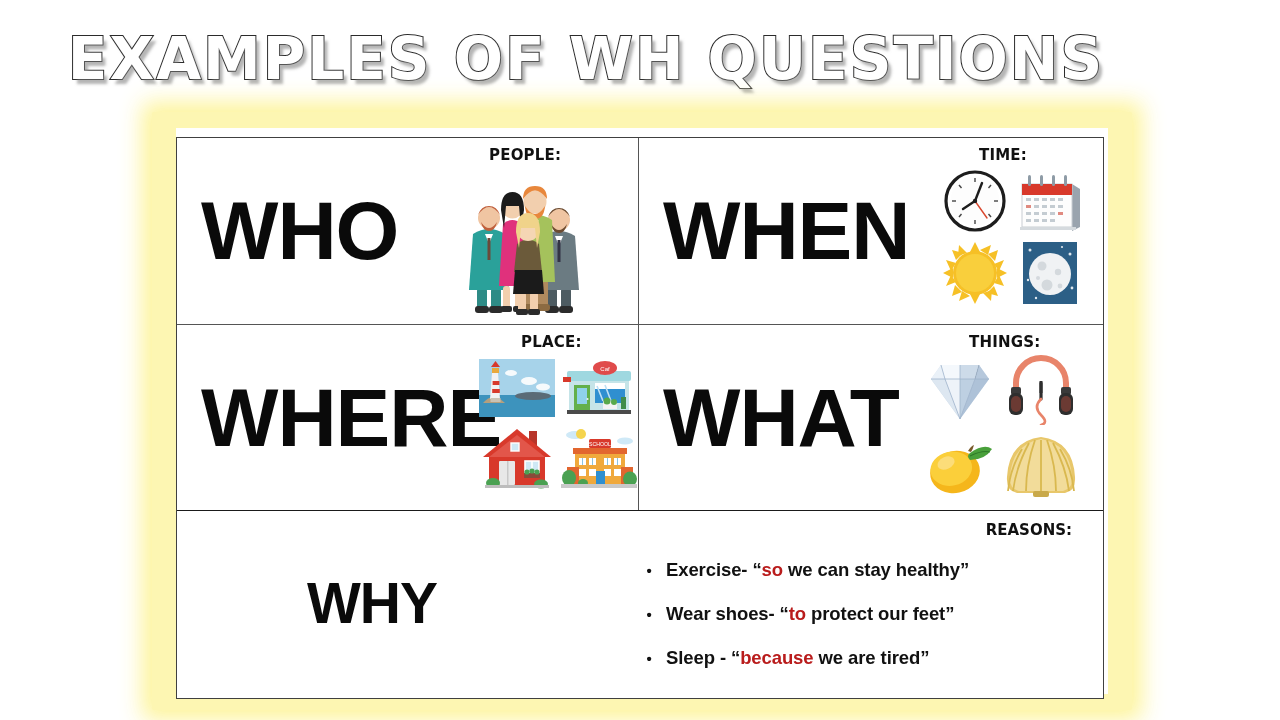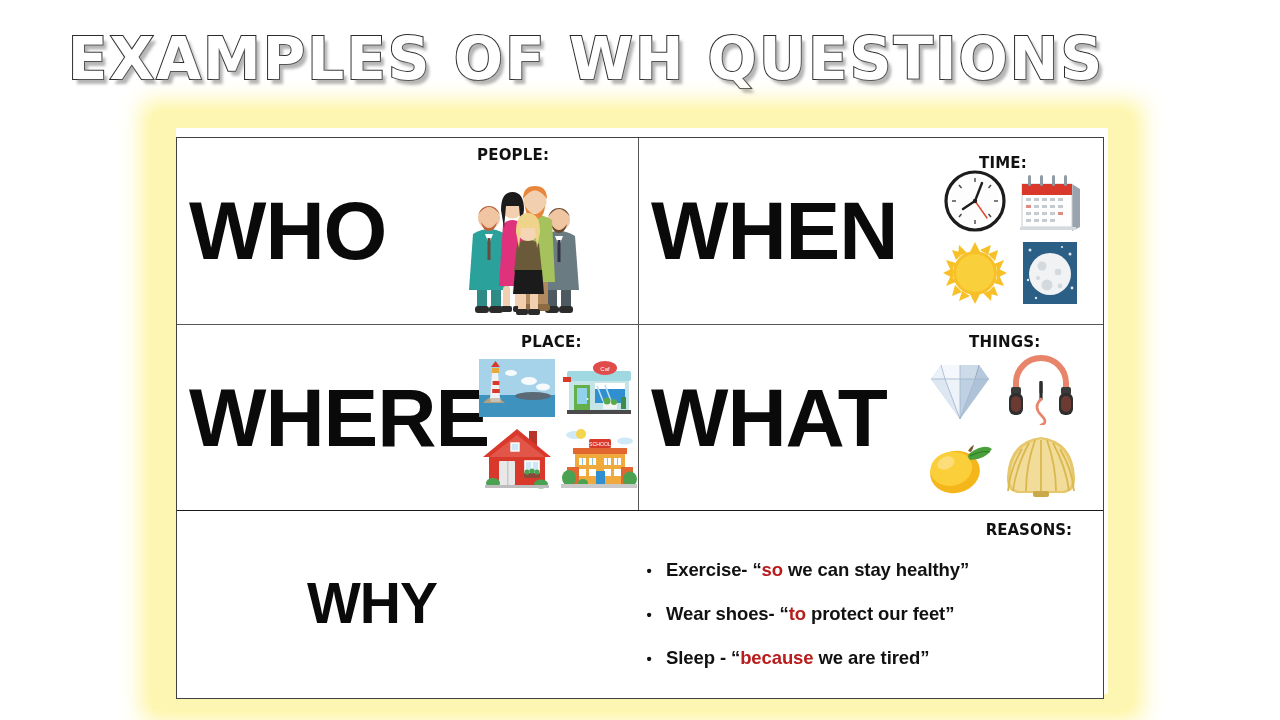--- a/index.html
+++ b/index.html
@@ -53,21 +53,21 @@
   .cell-left{width:462px;border-right:1.6px solid #555;}
   .cell-right{width:462px;flex:1;}
   .cell-full{width:100%;}
   .wh-word{
     font-family:"Liberation Sans","DejaVu Sans",sans-serif;
     font-weight:bold;
     font-size:82px;
     letter-spacing:-1px;
     color:#0a0a0a;
     line-height:1;
-    padding-left:12px;
+    padding-left:24px;
     white-space:nowrap;
   }
   .wh-word.why{font-size:57px;padding-left:130px;}
   .label{
     position:absolute;
     font-family:"DejaVu Sans","Liberation Sans",sans-serif;
     font-weight:bold;font-size:15px;letter-spacing:.2px;
     color:#111;
   }
   .art{position:absolute;}
@@ -105,21 +105,21 @@
 <div class="glow-frame">
   <div class="frame-inner"></div>
 </div>
 
 <div class="wh-table">
 
   <div class="row row-a">
 
     <div class="cell cell-left">
       <div class="wh-word">WHO</div>
-      <div class="label" style="left:300px;top:8px;">PEOPLE:</div>
+      <div class="label" style="left:312px;top:8px;">PEOPLE:</div>
 
       <div class="art" style="left:278px;top:30px;">
         <svg width="136" height="150" viewBox="0 0 136 150">
 
           <g>
             <rect x="22" y="120" width="10" height="22" rx="3" fill="#2e8b86"></rect>
             <rect x="36" y="120" width="10" height="22" rx="3" fill="#2e8b86"></rect>
             <rect x="20" y="138" width="14" height="7" rx="3" fill="#2b2b2b"></rect>
             <rect x="34" y="138" width="14" height="7" rx="3" fill="#2b2b2b"></rect>
             <path d="M18 66 q16 -10 32 0 l4 56 h-40 z" fill="#2aa19a"></path>
@@ -174,21 +174,21 @@
             <path d="M60 102 h27 l2 24 h-31 z" fill="#1b1b1b"></path>
             <circle cx="73" cy="62" r="11" fill="#f5d6b4"></circle>
             <path d="M61 64 q0 -19 12 -19 q12 0 12 19 l-3 16 l-2 -20 h-14 l-2 20z" fill="#f0d38a"></path>
           </g>
         </svg>
       </div>
     </div>
 
     <div class="cell cell-right">
       <div class="wh-word">WHEN</div>
-      <div class="label" style="left:340px;top:16px;">TIME:</div>
+      <div class="label" style="left:340px;top:8px;">TIME:</div>
       <div class="art art-grid" style="left:300px;top:28px;width:148px;">
 
         <svg width="72" height="70" viewBox="0 0 72 70">
           <circle cx="36" cy="35" r="29" fill="#ffffff" stroke="#1d1d1d" stroke-width="3.2"></circle>
           <circle cx="36" cy="35" r="24.5" fill="#fdfdfd"></circle>
           <g stroke="#444" stroke-width="1.4">
             <line x1="36" y1="12" x2="36" y2="16"></line>
               <line x1="36" y1="54" x2="36" y2="58"></line>
             <line x1="13" y1="35" x2="17" y2="35"></line>
               <line x1="55" y1="35" x2="59" y2="35"></line>

